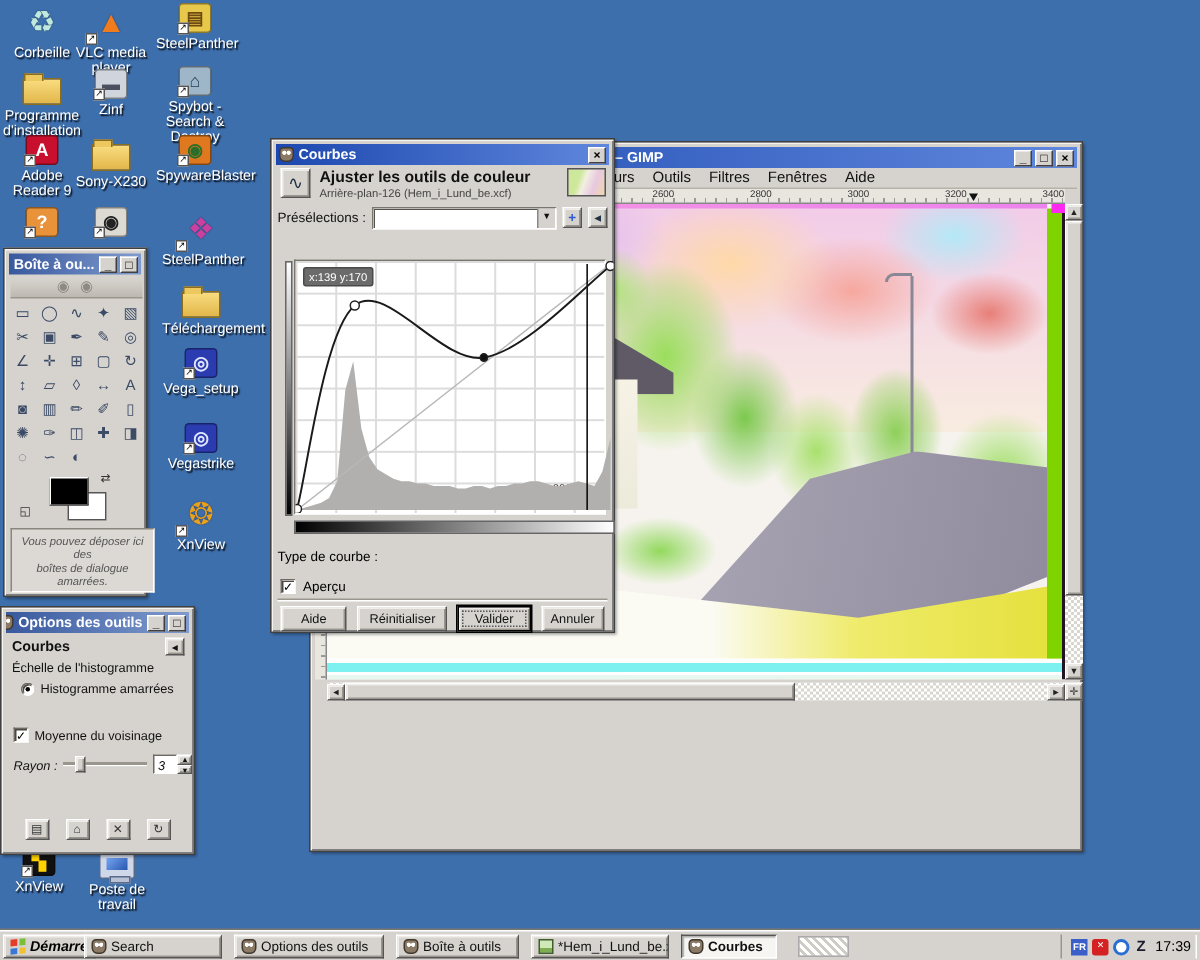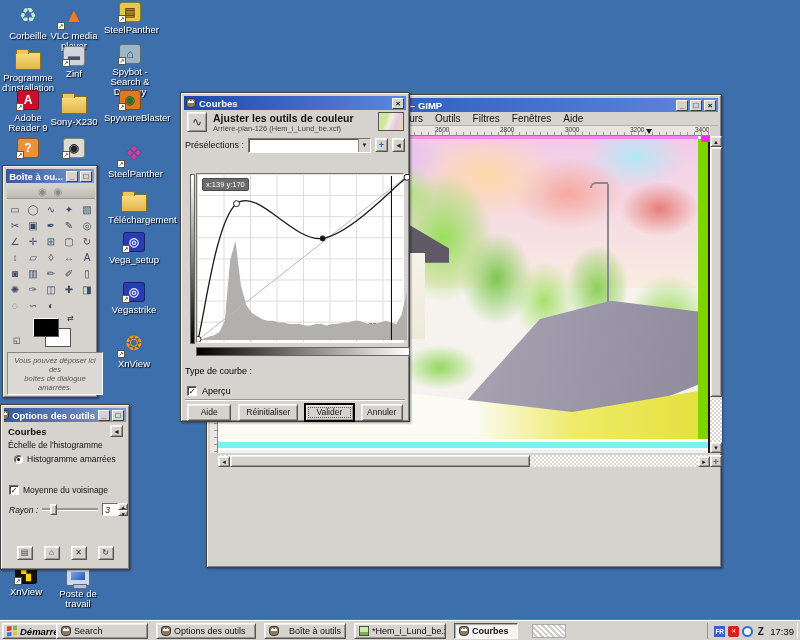--- a/index.html
+++ b/index.html
@@ -162,21 +162,21 @@
     linear-gradient(#e53c28 0 0) 0 0/4.5px 4.5px no-repeat,
     linear-gradient(#7bbf38 0 0) 5.5px 0/4.5px 4.5px no-repeat,
     linear-gradient(#3a78d6 0 0) 0 5.5px/4.5px 4.5px no-repeat,
     linear-gradient(#f0c030 0 0) 5.5px 5.5px/4.5px 4.5px no-repeat;}
   #task-items{position:absolute;left:56px;top:2px;display:flex;gap:8px;}
   .tbi{height:16px;display:flex;align-items:center;gap:3px;padding:0 4px;font-size:9px;color:#111;white-space:nowrap;overflow:hidden;}
   .tbi .wicon{width:10px;height:10px;}
   .tbi.active{background:#f6f5f2;border-color:#555 #fff #fff #555;box-shadow:inset 1px 1px 1px #aaa;font-weight:bold;}
   #task-items .tbi:nth-child(1){width:92px;}
   #task-items .tbi:nth-child(2){width:100px;}
-  #task-items .tbi:nth-child(3){width:82px;justify-content:space-between;}
+  #task-items .tbi:nth-child(3){width:82px;}
   #task-items .tbi:nth-child(4){width:92px;}
   #task-items .tbi:nth-child(5){width:64px;}
   #deskband{position:absolute;left:532px;top:3px;width:34px;height:14px;background:repeating-linear-gradient(45deg,#fff 0 2px,#cfccc6 2px 4px);border:1px solid #aaa;}
   #tray{position:absolute;right:2px;top:2px;height:16px;display:flex;align-items:center;gap:3px;padding:0 4px 0 6px;border-left:1px solid #9a968e;box-shadow:-1px 0 0 #fff inset;}
   .tray-ic{width:11px;height:11px;flex:none;}
   #tr-fr{background:#3a5fc8;color:#fff;font-size:6.5px;font-weight:bold;text-align:center;line-height:11px;}
   #tr-red{background:#d42222;border-radius:2px;color:#fff;font-size:6px;text-align:center;line-height:10px;}
   #tr-target{background:#fff;border:2px solid #2a6ed4;border-radius:50%;}
   #tr-z{color:#1a1a2e;font-size:10px;font-weight:bold;line-height:11px;text-align:center;width:9px;}
   #clock{font-size:9.5px;color:#000;padding-left:2px;}

